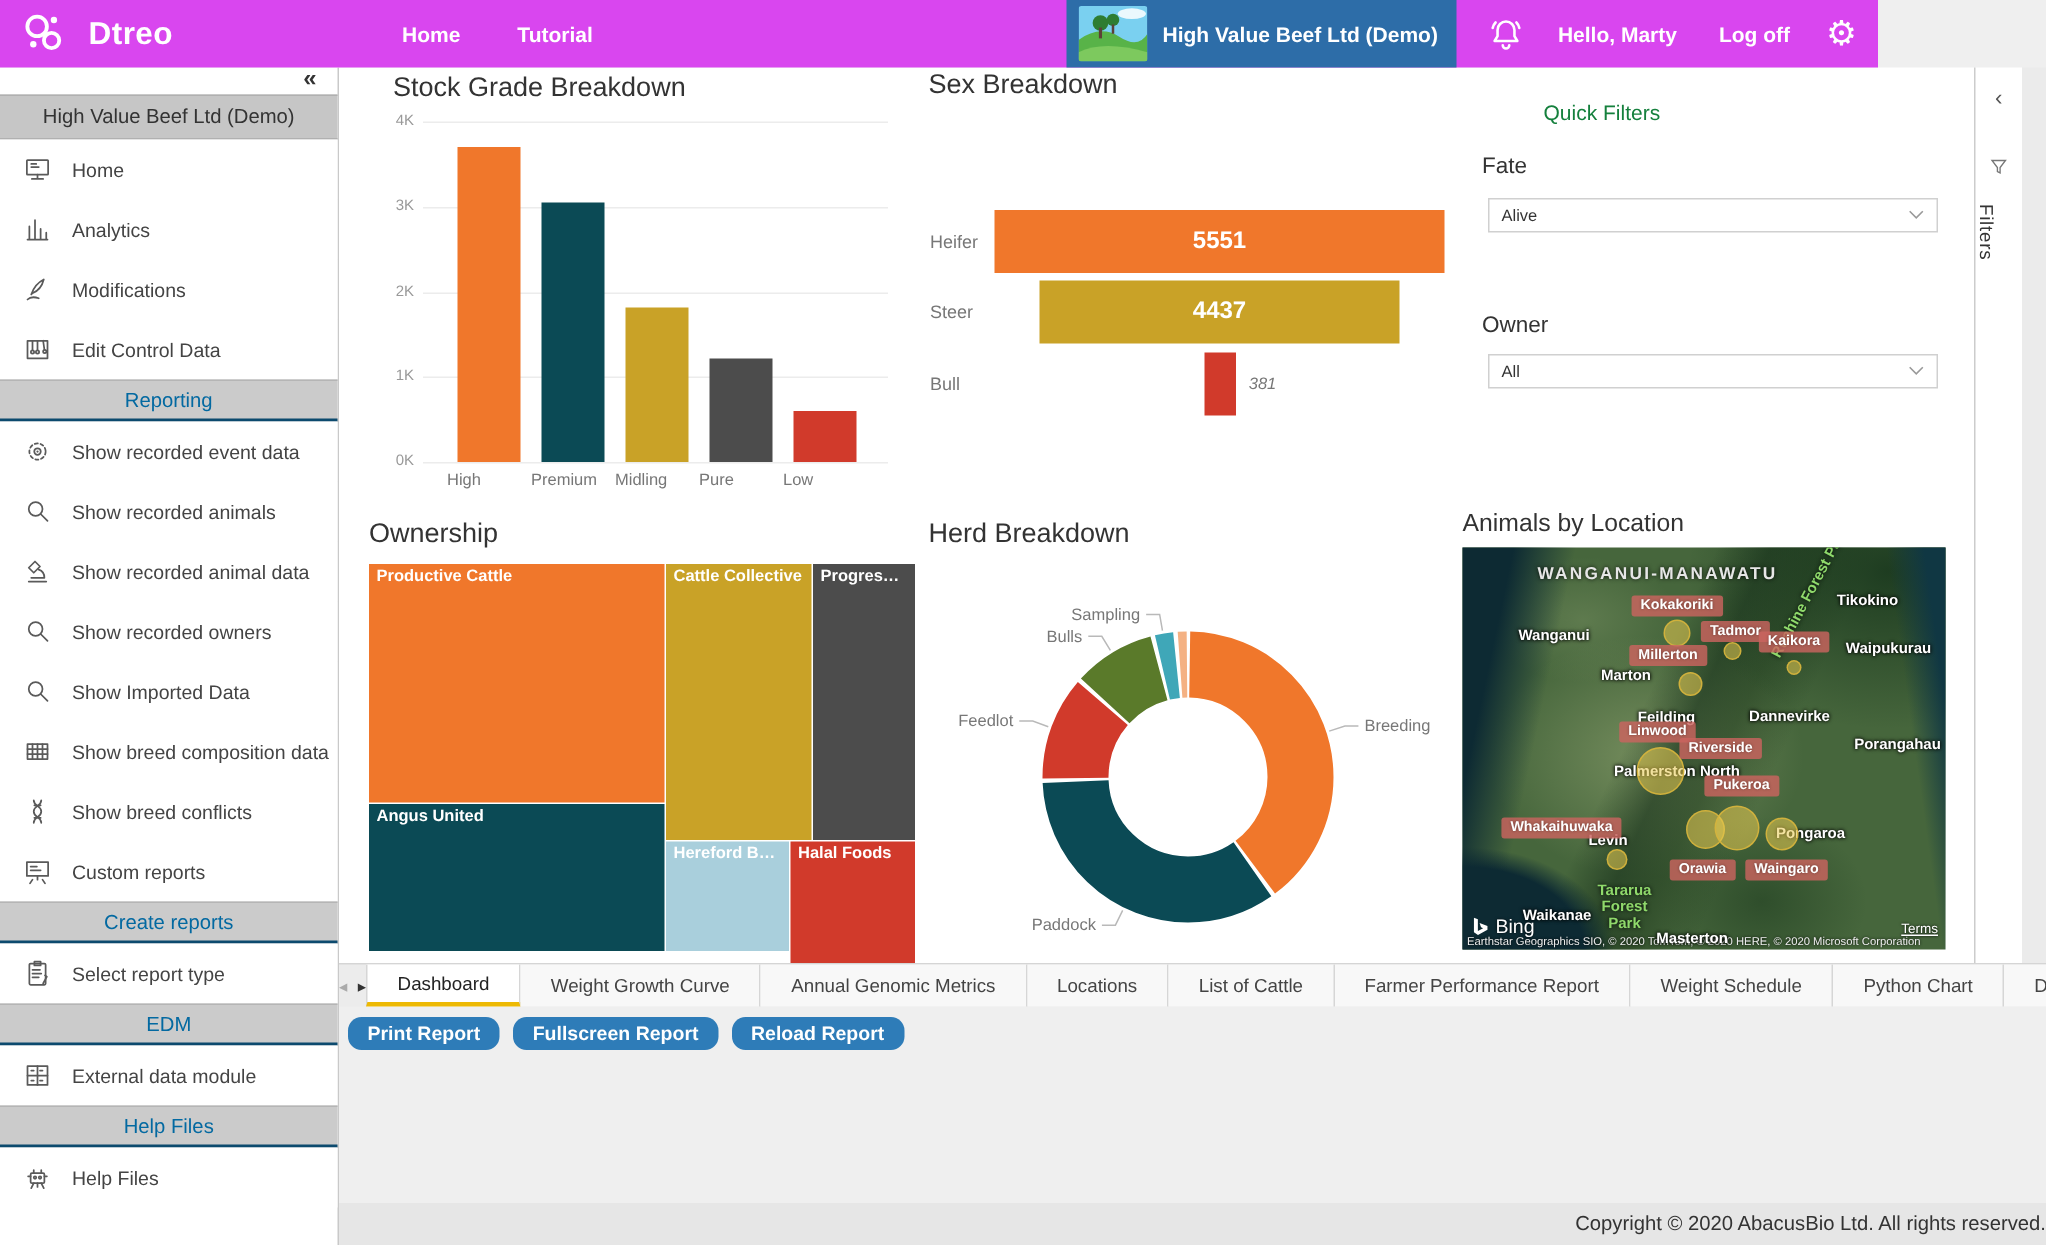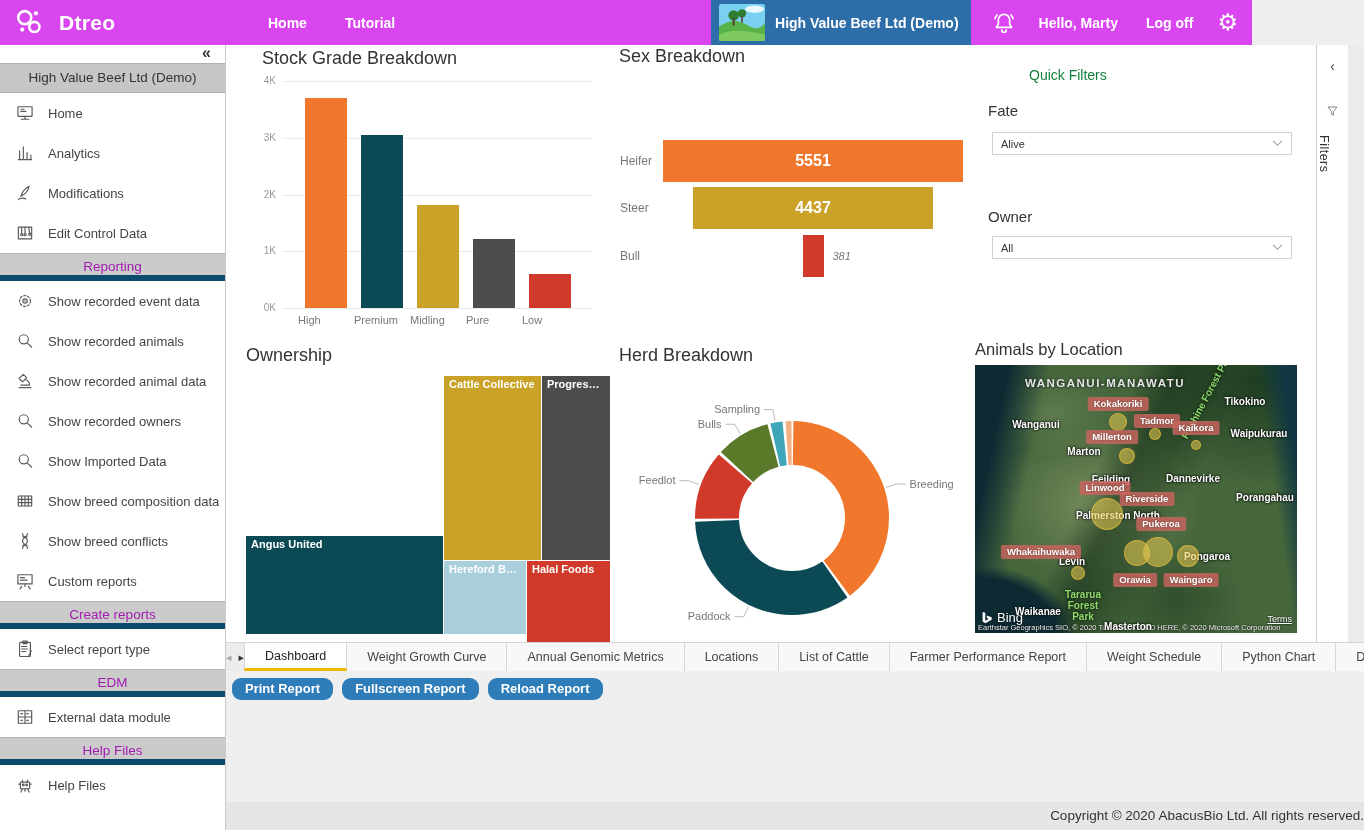--- a/index.html
+++ b/index.html
@@ -20,21 +20,21 @@
   .company-name { font-size:14px; font-weight:bold; margin-left:10px; white-space:nowrap; }
   .bell { width:26px; height:26px; margin:0 22px 0 20px; cursor:pointer; }
   .greeting { font-size:14px; font-weight:bold; }
   .logoff { font-size:14px; font-weight:bold; margin-left:28px; cursor:pointer; }
   .gear { font-size:23px; margin:0 14px 0 24px; cursor:pointer; line-height:1; }
 
   
   .sidebar { position:absolute; left:0; top:45px; width:226px; height:785px; background:#fff; border-right:1px solid #c9c9c9; z-index:10; }
   .collapse-row { height:18px; text-align:right; padding-right:14px; font-size:16px; font-weight:bold; color:#333; line-height:16px; cursor:pointer; }
   .side-company { height:30px; background:#c6c6c6; border-top:1px solid #b0b0b0; border-bottom:1px solid #b0b0b0; text-align:center; line-height:28px; font-size:13.5px; color:#333; }
-  .side-header { height:28px; background:#cbcbcb; border-top:1px solid #b5b5b5; border-bottom:6px solid #0c4a6e; text-align:center; line-height:26px; font-size:13.5px; color:#a21caf; }
+  .side-header { height:28px; background:#cbcbcb; border-top:1px solid #b5b5b5; border-bottom:2px solid #0c4a6e; text-align:center; line-height:26px; font-size:13.5px; color:#0369a1; }
   .side-item { height:40px; display:flex; align-items:center; padding-left:14px; cursor:pointer; background:#fff; }
   .side-item .icn { width:22px; height:22px; flex:none; display:flex; align-items:center; justify-content:center; }
   .side-item .icn svg { width:20px; height:20px; stroke:#5a5a5a; fill:none; stroke-width:1.4; stroke-linecap:round; stroke-linejoin:round; }
   .side-item .lbl { margin-left:12px; font-size:13px; color:#444; white-space:nowrap; }
 
   
   .main { position:absolute; left:226px; top:45px; right:0; bottom:0; background:#efefef; }
   .canvas { position:absolute; left:0; top:0; width:1090px; height:597px; background:#fff; }
   .rail { position:absolute; left:1090px; top:0; width:32px; height:597px; background:#fff; border-left:1px solid #ccc; text-align:center; }
   .rail-collapse { font-size:15px; color:#555; margin-top:12px; cursor:pointer; }
@@ -367,20 +367,23 @@
           <span class="dd-val">All</span>
           <svg viewBox="0 0 12 8">
               <path d="M1 1l5 5 5-5"></path>
             </svg>
         </div>
       </section>
 
       <section class="v-own">
         <h3 class="vtitle" style="left:0; top:0;">Ownership</h3>
         <div id="treemap">
+            <div class="tile" style="left: 0px; top: 0px; width: 197px; height: 159px; background: rgb(240, 119, 43);">
+              <span>Productive Cattle</span>
+            </div>
             <div class="tile" style="left: 0px; top: 160px; width: 197px; height: 98px; background: rgb(11, 74, 85);">
               <span>Angus United</span>
             </div>
             <div class="tile" style="left: 198px; top: 0px; width: 97px; height: 184px; background: rgb(201, 162, 39);">
               <span>Cattle Collective</span>
             </div>
             <div class="tile" style="left: 296px; top: 0px; width: 68px; height: 184px; background: rgb(76, 76, 76);">
               <span>Progressive...</span>
             </div>
             <div class="tile" style="left: 198px; top: 185px; width: 82px; height: 73px; background: rgb(169, 207, 220);">

